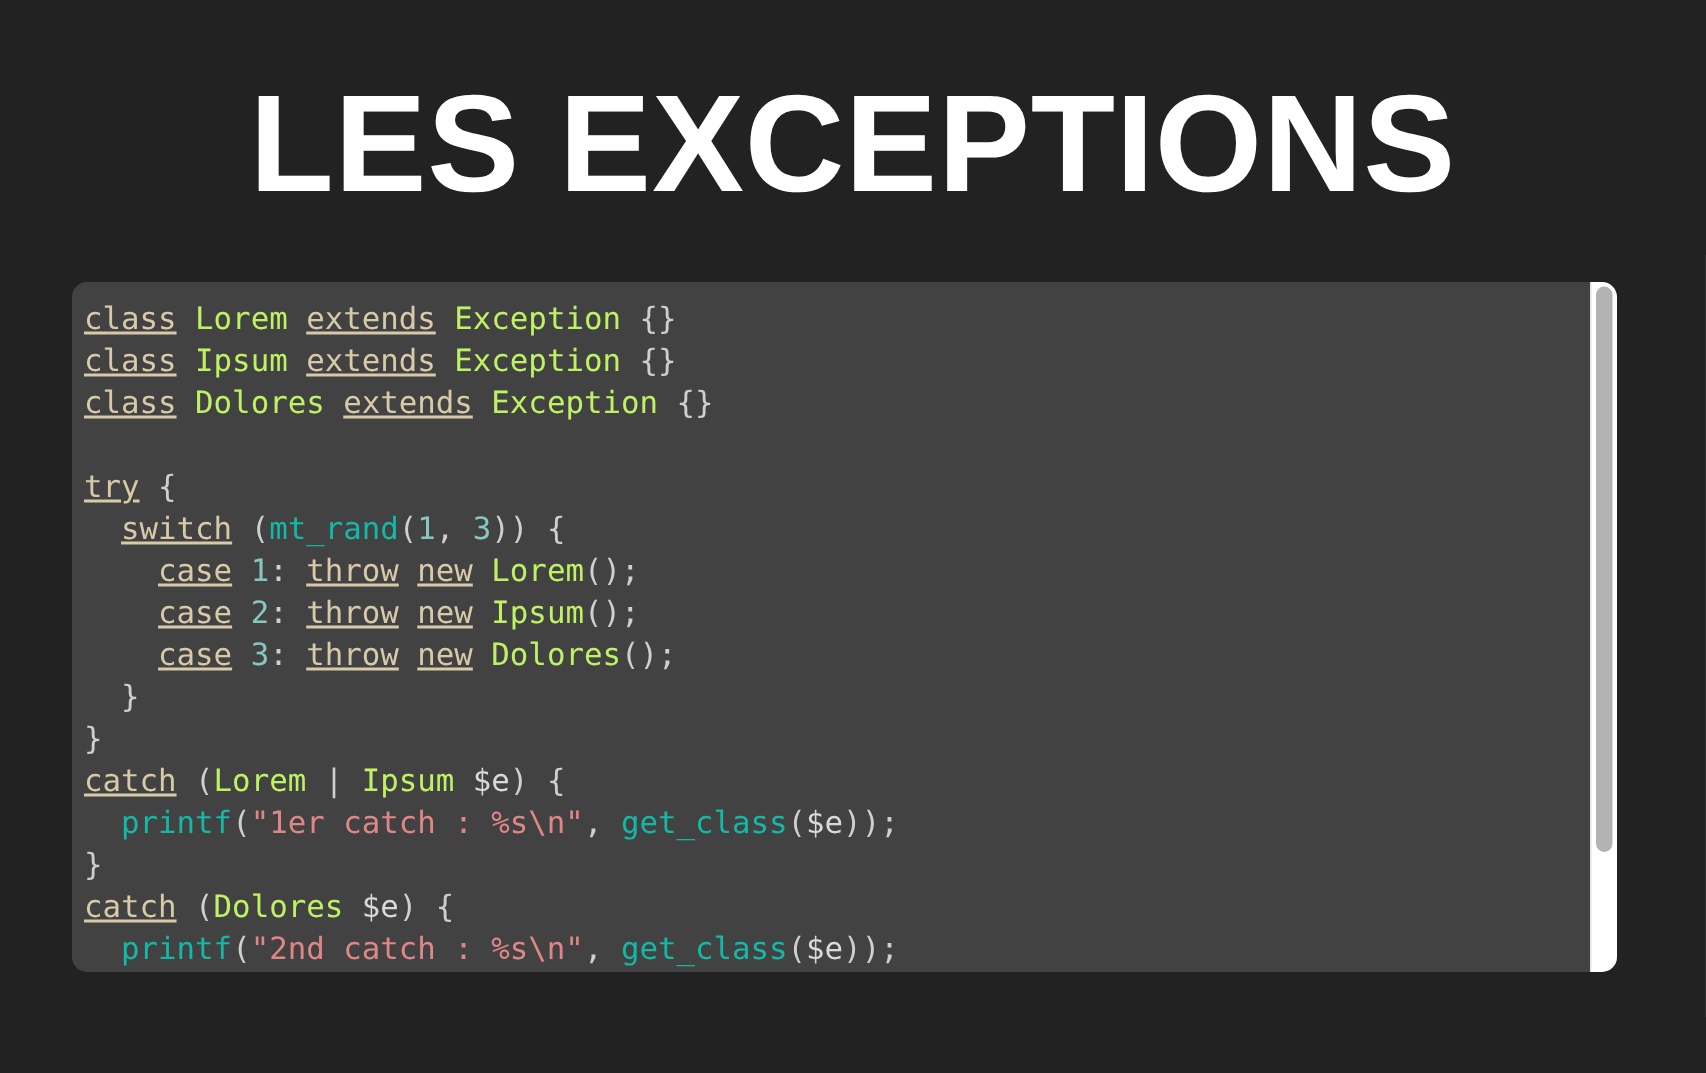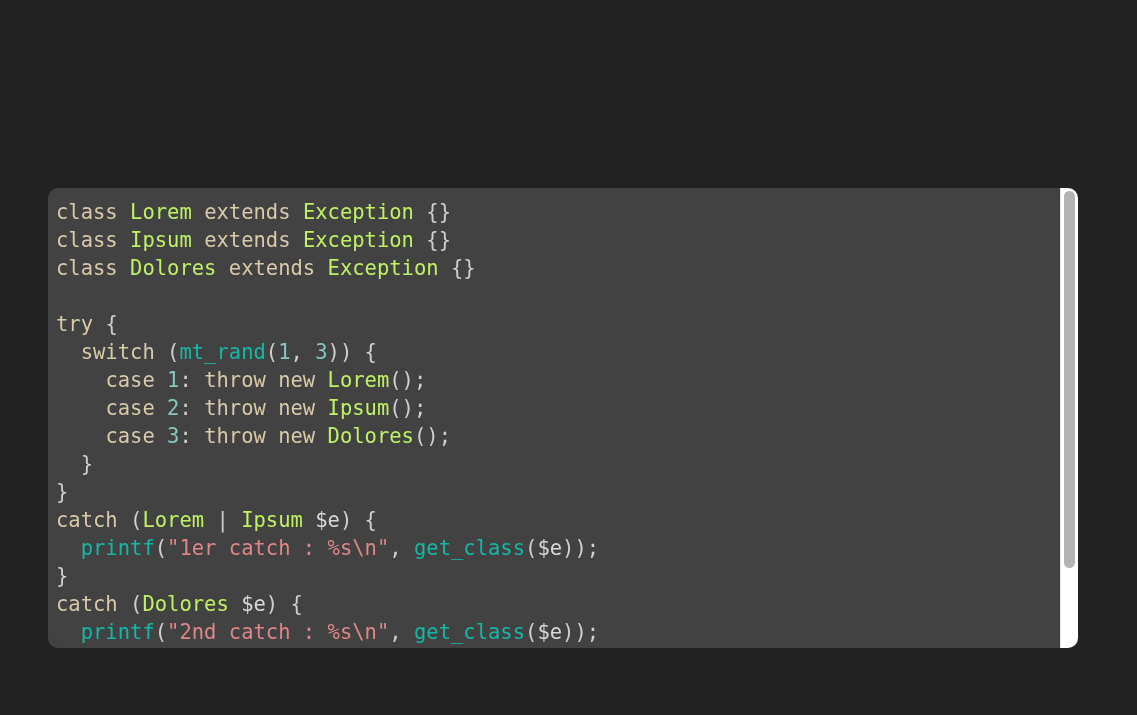--- a/index.html
+++ b/index.html
@@ -69,21 +69,21 @@
     white-space: pre;
     tab-size: 2;
   }
 
   .code-line {
     white-space: pre;
     min-height: 28px;
   }
 
   
-  .tok-kw   { color: #d8c9a8; }
+  .tok-kw   { color: #d8c9a8; text-decoration: underline; }
   .tok-cls  { color: #bef264; }
   .tok-num  { color: #86c7c2; }
   .tok-str  { color: #e08686; }
   .tok-fn   { color: #14b8a6; }
   .tok-var  { color: #d9d9d9; }
   .tok-punc { color: #cfcfcf; }
   .tok-plain{ color: #d9d9d9; }
 
   
   .scrollbar {
@@ -104,20 +104,21 @@
     height: 380px;
     background: #b3b3b3;
     border-radius: 6px;
   }
 </style>
 </head>
 <body>
 
 <div class="slide">
 
+  <div class="slide-title">LES EXCEPTIONS</div>
 
   <div class="code-card">
     <div class="code-scroll">
       <pre class="code-block" id="code-block"><div class="code-line"><span class="tok-kw">class</span><span class="tok-plain"> </span><span class="tok-cls">Lorem</span><span class="tok-plain"> </span><span class="tok-kw">extends</span><span class="tok-plain"> </span><span class="tok-cls">Exception</span><span class="tok-plain"> </span><span class="tok-punc">{}</span></div><div class="code-line"><span class="tok-kw">class</span><span class="tok-plain"> </span><span class="tok-cls">Ipsum</span><span class="tok-plain"> </span><span class="tok-kw">extends</span><span class="tok-plain"> </span><span class="tok-cls">Exception</span><span class="tok-plain"> </span><span class="tok-punc">{}</span></div><div class="code-line"><span class="tok-kw">class</span><span class="tok-plain"> </span><span class="tok-cls">Dolores</span><span class="tok-plain"> </span><span class="tok-kw">extends</span><span class="tok-plain"> </span><span class="tok-cls">Exception</span><span class="tok-plain"> </span><span class="tok-punc">{}</span></div><div class="code-line"><span class="tok-plain"> </span></div><div class="code-line"><span class="tok-kw">try</span><span class="tok-plain"> </span><span class="tok-punc">{</span></div><div class="code-line"><span class="tok-plain">  </span><span class="tok-kw">switch</span><span class="tok-plain"> </span><span class="tok-punc">(</span><span class="tok-fn">mt_rand</span><span class="tok-punc">(</span><span class="tok-num">1</span><span class="tok-punc">, </span><span class="tok-num">3</span><span class="tok-punc">)) </span><span class="tok-punc">{</span></div><div class="code-line"><span class="tok-plain">    </span><span class="tok-kw">case</span><span class="tok-plain"> </span><span class="tok-num">1</span><span class="tok-punc">: </span><span class="tok-kw">throw</span><span class="tok-plain"> </span><span class="tok-kw">new</span><span class="tok-plain"> </span><span class="tok-cls">Lorem</span><span class="tok-punc">();</span></div><div class="code-line"><span class="tok-plain">    </span><span class="tok-kw">case</span><span class="tok-plain"> </span><span class="tok-num">2</span><span class="tok-punc">: </span><span class="tok-kw">throw</span><span class="tok-plain"> </span><span class="tok-kw">new</span><span class="tok-plain"> </span><span class="tok-cls">Ipsum</span><span class="tok-punc">();</span></div><div class="code-line"><span class="tok-plain">    </span><span class="tok-kw">case</span><span class="tok-plain"> </span><span class="tok-num">3</span><span class="tok-punc">: </span><span class="tok-kw">throw</span><span class="tok-plain"> </span><span class="tok-kw">new</span><span class="tok-plain"> </span><span class="tok-cls">Dolores</span><span class="tok-punc">();</span></div><div class="code-line"><span class="tok-plain">  </span><span class="tok-punc">}</span></div><div class="code-line"><span class="tok-punc">}</span></div><div class="code-line"><span class="tok-kw">catch</span><span class="tok-plain"> </span><span class="tok-punc">(</span><span class="tok-cls">Lorem</span><span class="tok-punc"> | </span><span class="tok-cls">Ipsum</span><span class="tok-plain"> </span><span class="tok-var">$e</span><span class="tok-punc">) </span><span class="tok-punc">{</span></div><div class="code-line"><span class="tok-plain">  </span><span class="tok-fn">printf</span><span class="tok-punc">(</span><span class="tok-str">"1er catch : %s\n"</span><span class="tok-punc">, </span><span class="tok-fn">get_class</span><span class="tok-punc">(</span><span class="tok-var">$e</span><span class="tok-punc">));</span></div><div class="code-line"><span class="tok-punc">}</span></div><div class="code-line"><span class="tok-kw">catch</span><span class="tok-plain"> </span><span class="tok-punc">(</span><span class="tok-cls">Dolores</span><span class="tok-plain"> </span><span class="tok-var">$e</span><span class="tok-punc">) </span><span class="tok-punc">{</span></div><div class="code-line"><span class="tok-plain">  </span><span class="tok-fn">printf</span><span class="tok-punc">(</span><span class="tok-str">"2nd catch : %s\n"</span><span class="tok-punc">, </span><span class="tok-fn">get_class</span><span class="tok-punc">(</span><span class="tok-var">$e</span><span class="tok-punc">));</span></div></pre>
     </div>
     <div class="scrollbar">
       <div class="scrollbar-thumb" id="scroll-thumb" style="height: 377px; top: 3px; background: rgb(179, 179, 179);"></div>
     </div>
   </div>
 

